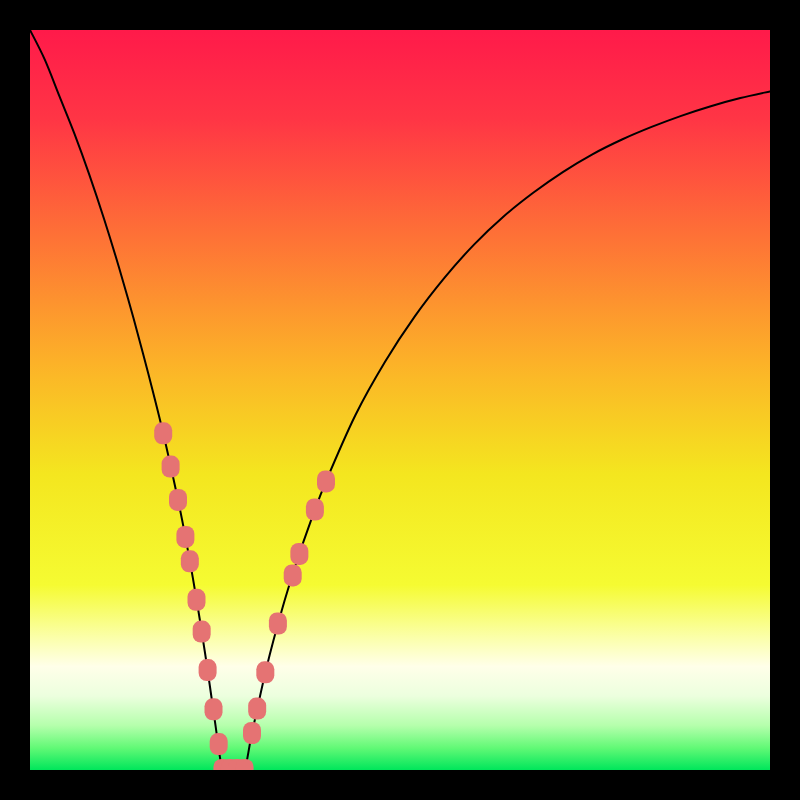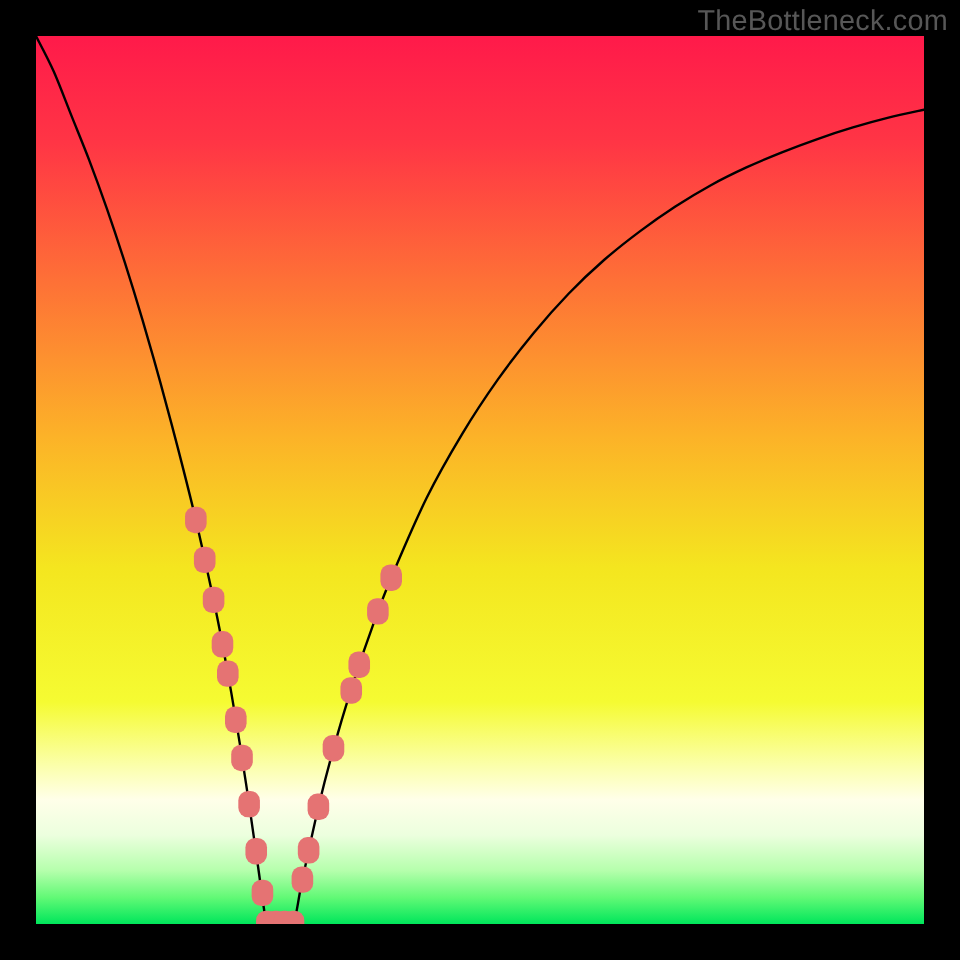--- a/index.html
+++ b/index.html
@@ -34,21 +34,20 @@
     font-size: 24px;
     font-weight: 500;
     color: #575757;
     letter-spacing: 0.2px;
   }
 </style>
 </head>
 <body>
 
 <div class="frame">
-  <div class="watermark">TheBottleneck.com</div>
 
   <svg class="plot" width="740" height="740" viewBox="0 0 740 740">
     <defs>
       <linearGradient id="bg-grad" x1="0" y1="0" x2="0" y2="1">
 
       <stop offset="0%" stop-color="#ff1a4a"></stop>
           <stop offset="12%" stop-color="#ff3545"></stop>
           <stop offset="28.000000000000004%" stop-color="#fe7236"></stop>
           <stop offset="45%" stop-color="#fcb228"></stop>
           <stop offset="60%" stop-color="#f4e61f"></stop>

